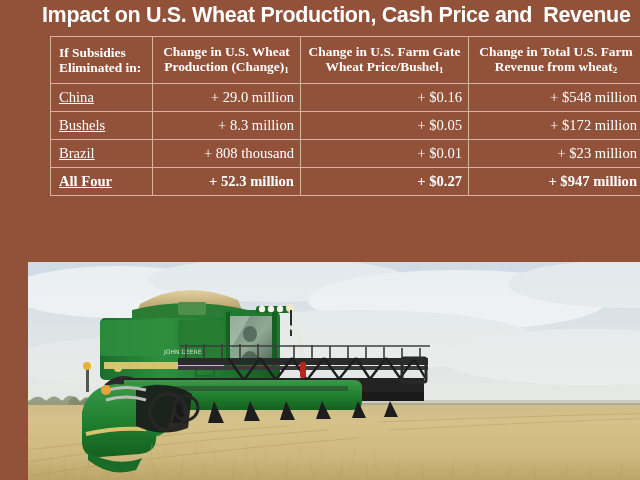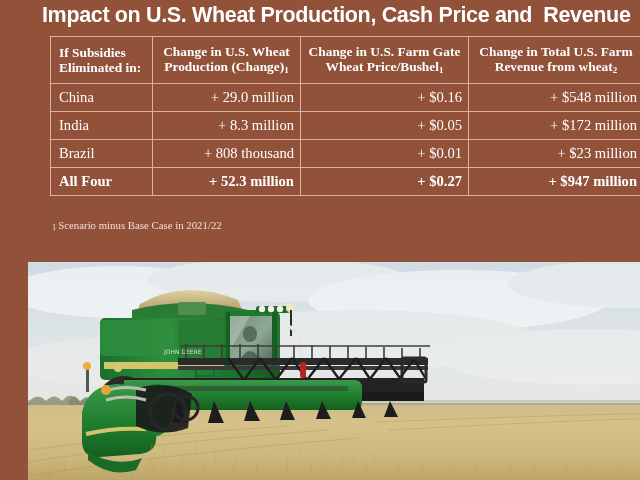--- a/index.html
+++ b/index.html
@@ -37,21 +37,21 @@
   }
   #data-table thead th{
     font-weight:bold;font-size:13.4px;line-height:15.5px;
     height:46px;text-align:center;
   }
   #data-table thead th.hdr-first{text-align:left;padding-left:8px;}
   #data-table tbody td{
     height:27px;font-size:14.6px;text-align:right;
   }
   #data-table tbody td.lbl{
-    text-align:left;padding-left:8px;
+    text-align:left;padding-left:8px;text-decoration:underline;
   }
   #data-table tbody tr.total-row td{font-weight:bold;}
   .colw1{width:102px;}
   .colw2{width:148px;}
   .colw3{width:168px;}
   .colw4{width:175px;}
   sub.fn{font-size:9px;vertical-align:baseline;position:relative;top:2px;}
 
   
   #footnotes{
@@ -106,44 +106,41 @@
       </tr>
     </thead>
     <tbody>
       <tr>
         <td class="lbl">China</td>
         <td>+ 29.0 million</td>
         <td>+ $0.16</td>
         <td>+ $548 million</td>
       </tr>
       <tr>
-        <td class="lbl">India</td>
+        <td class="lbl">Bushels</td>
         <td>+ 8.3 million</td>
         <td>+ $0.05</td>
         <td>+ $172 million</td>
       </tr>
       <tr>
         <td class="lbl">Brazil</td>
         <td>+ 808 thousand</td>
         <td>+ $0.01</td>
         <td>+ $23 million</td>
       </tr>
       <tr class="total-row">
         <td class="lbl">All Four</td>
         <td>+ 52.3 million</td>
         <td>+ $0.27</td>
         <td>+ $947 million</td>
       </tr>
     </tbody>
   </table>
 
   <div id="footnotes">
-    <div class="fnrow">
-      <span class="fnum">1</span><span>Scenario minus Base Case in 2021/22</span>
-    </div>
   </div>
 
   <div id="photo">
     <svg viewBox="0 0 640 218" xmlns="http://www.w3.org/2000/svg">
       <defs>
         <linearGradient id="skyg" x1="0" y1="0" x2="0" y2="1">
           <stop offset="0%" stop-color="#cfdbe3"></stop>
           <stop offset="45%" stop-color="#dde4e6"></stop>
           <stop offset="100%" stop-color="#e8e9e4"></stop>
         </linearGradient>

